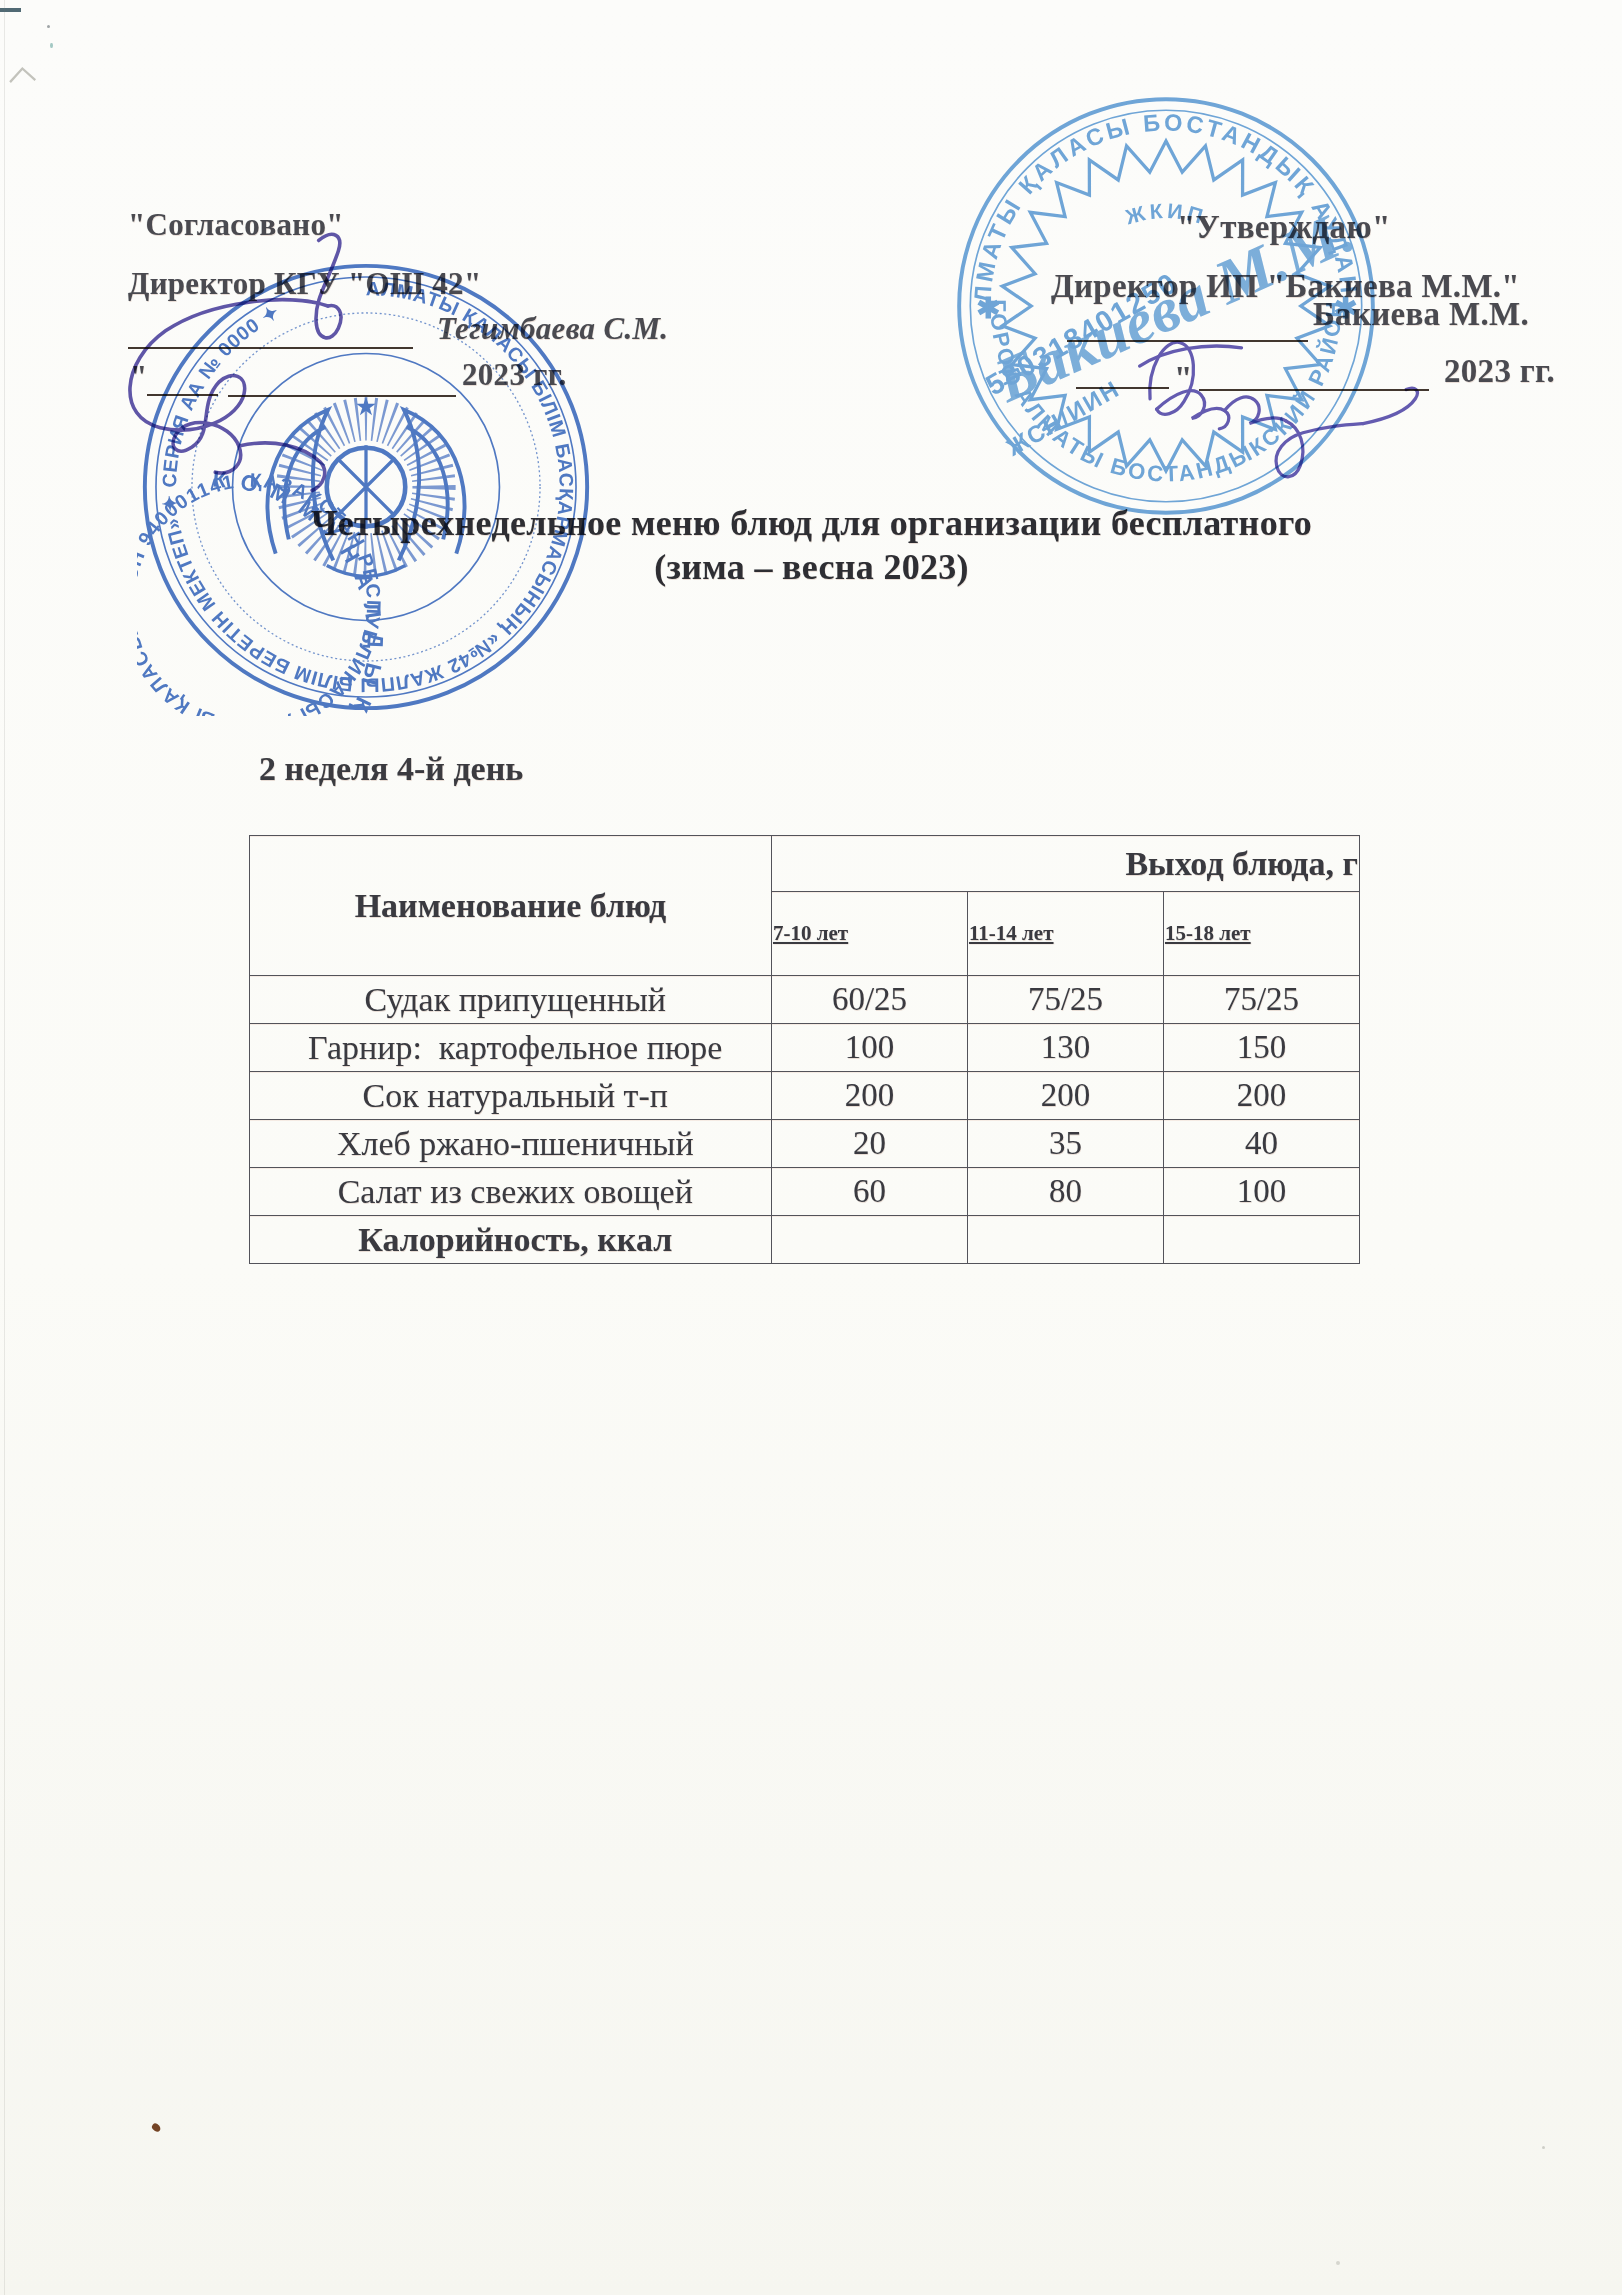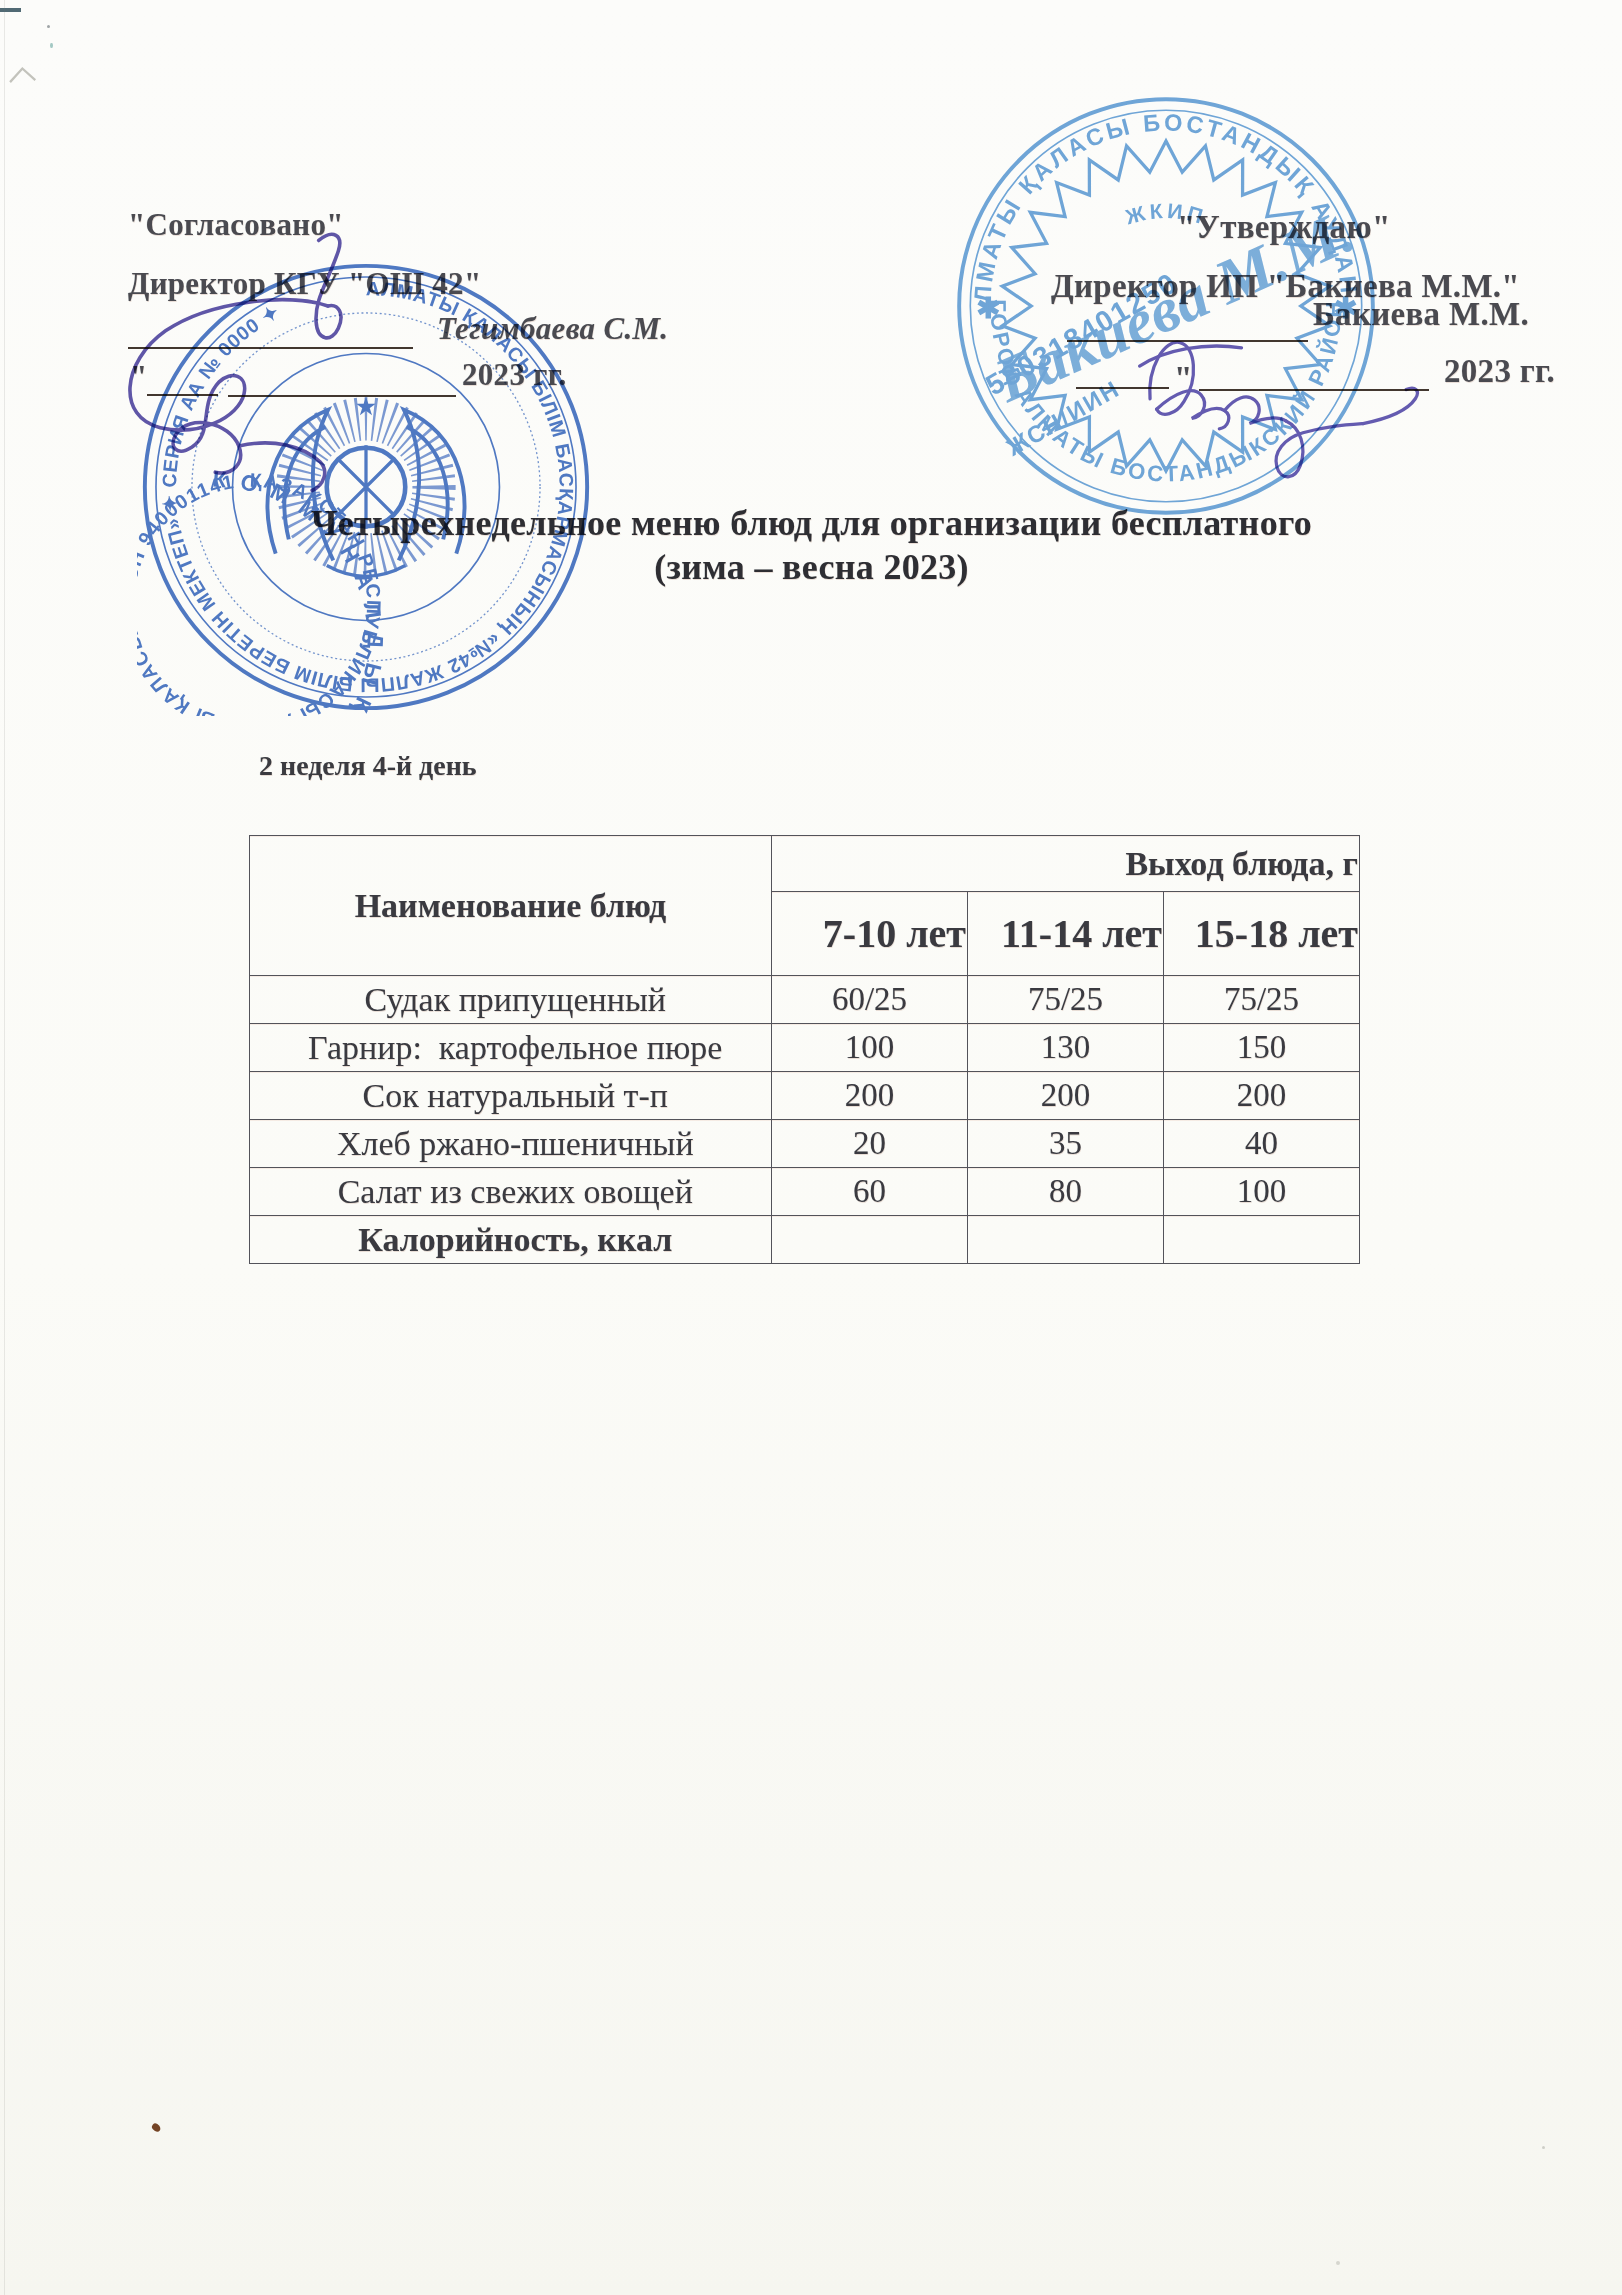--- a/index.html
+++ b/index.html
@@ -7,31 +7,31 @@
         background:linear-gradient(180deg,#fcfcfa 0%,#fbfbf7 55%,#f6f6f0 100%);
         font-family:"Liberation Serif",serif;color:#3a3a40;}
   .abs{position:absolute;white-space:nowrap;}
   .scan{text-shadow:0.5px 0.5px 0 rgba(150,90,60,.18), -0.5px -0.3px 0 rgba(90,130,150,.15);}
   .b{font-weight:bold;margin-top:32px;}
   .appr{font-size:31px;font-weight:bold;color:#4a4a50;letter-spacing:0.3px;}
   .appr-r{font-size:33px;}
   .u{position:absolute;border-top:2px solid #42372f;height:0;}
   .title-block{position:absolute;left:190px;top:501px;width:1243px;text-align:center;
                font-size:36px;font-weight:bold;line-height:44px;color:#2e2e33;letter-spacing:0.3px;}
-  .week{font-size:28px;font-weight:bold;color:#3b3b40;}
+  .week{font-size:34px;font-weight:bold;color:#3b3b40;}
   table.menu{position:absolute;left:249px;top:835px;border-collapse:collapse;table-layout:fixed;
              font-size:34px;color:#3a3a40;}
   table.menu td,table.menu th{border:1.6px solid #53535a;overflow:hidden;
              box-shadow:inset 0 0.7px 0 rgba(190,85,45,.12);}
   table.menu th{font-weight:bold;}
   .c-name{width:522px;} .c-a{width:196px;}
   .h1{height:56px;} .h2{height:84px;} .r{height:48px;}
   .cell-name{text-align:center;padding-left:10.5px;white-space:pre;}
   .cell-num{text-align:center;font-size:33px;}
-  .agehdr{font-size:40px;text-align:right;}
+  .agehdr{font-size:21px;text-align:left;text-decoration:underline;}
   .stamp{position:absolute;mix-blend-mode:multiply;}
   .sig{position:absolute;mix-blend-mode:multiply;}
   .speck{position:absolute;border-radius:50%;}
 </style>
 </head>
 <body>
 
 <div id="page">
 
   <div class="abs" style="left:0;top:7.9px;width:21px;height:4.6px;background:#33505c;opacity:.85;"></div>

